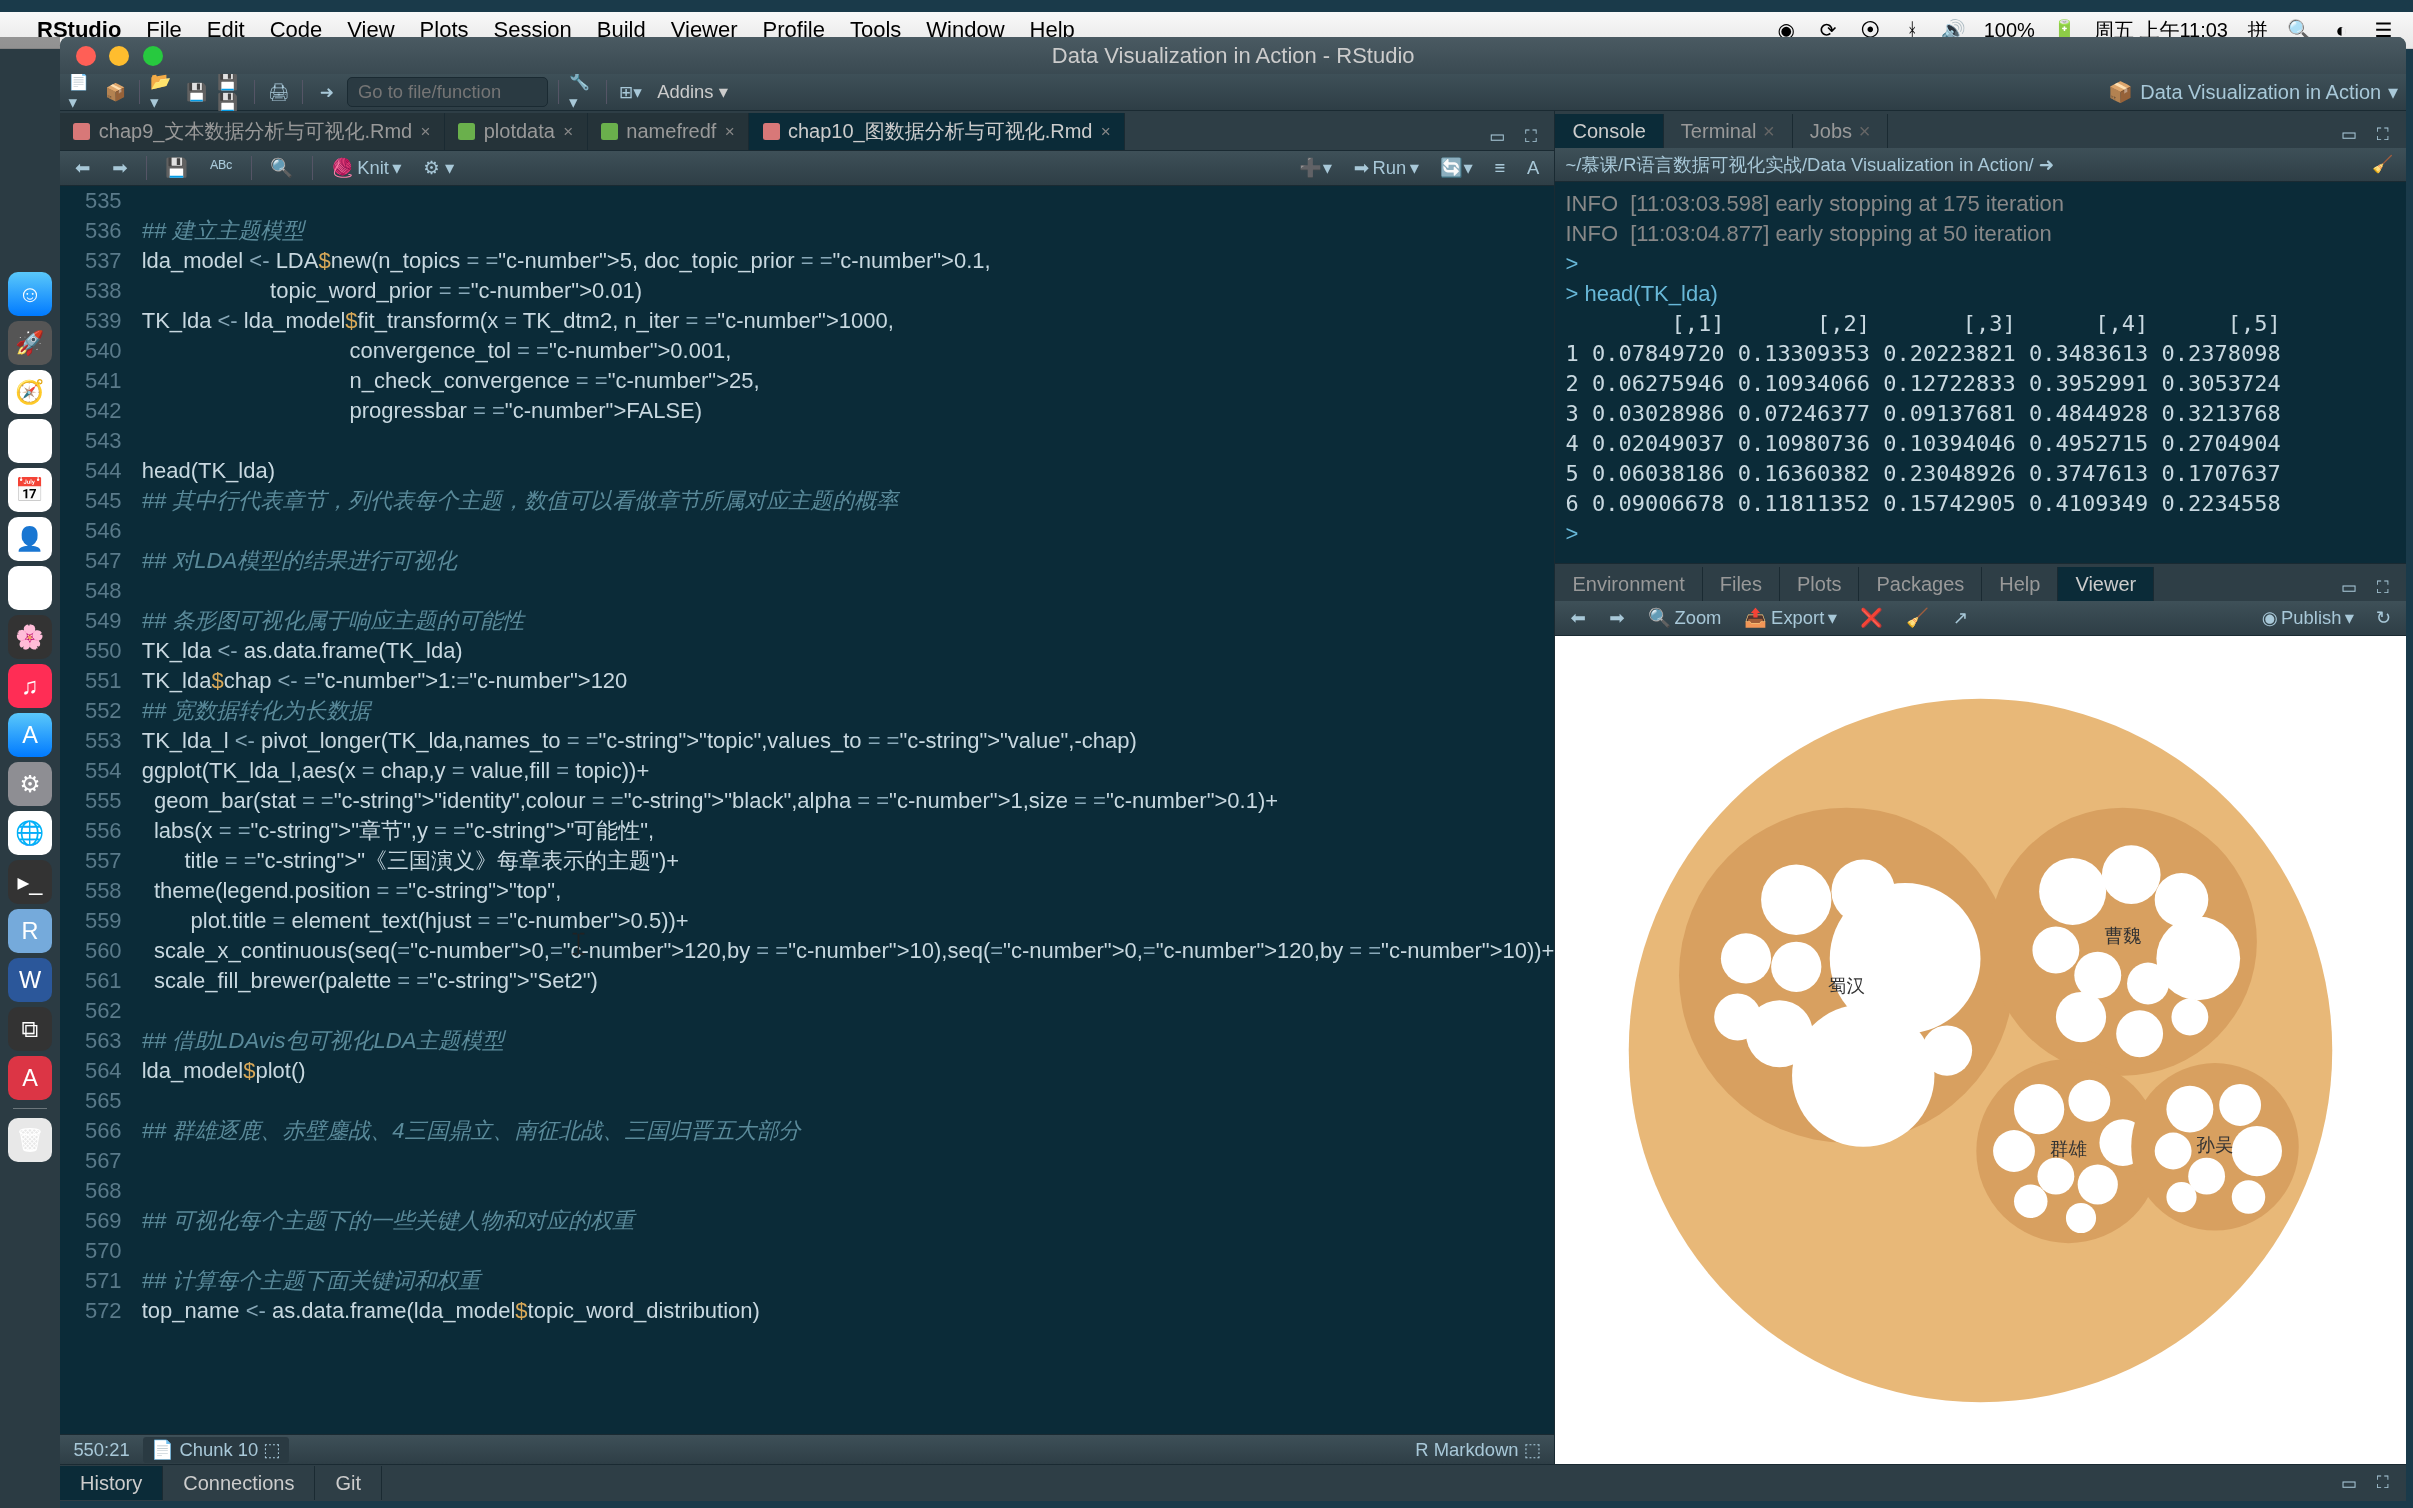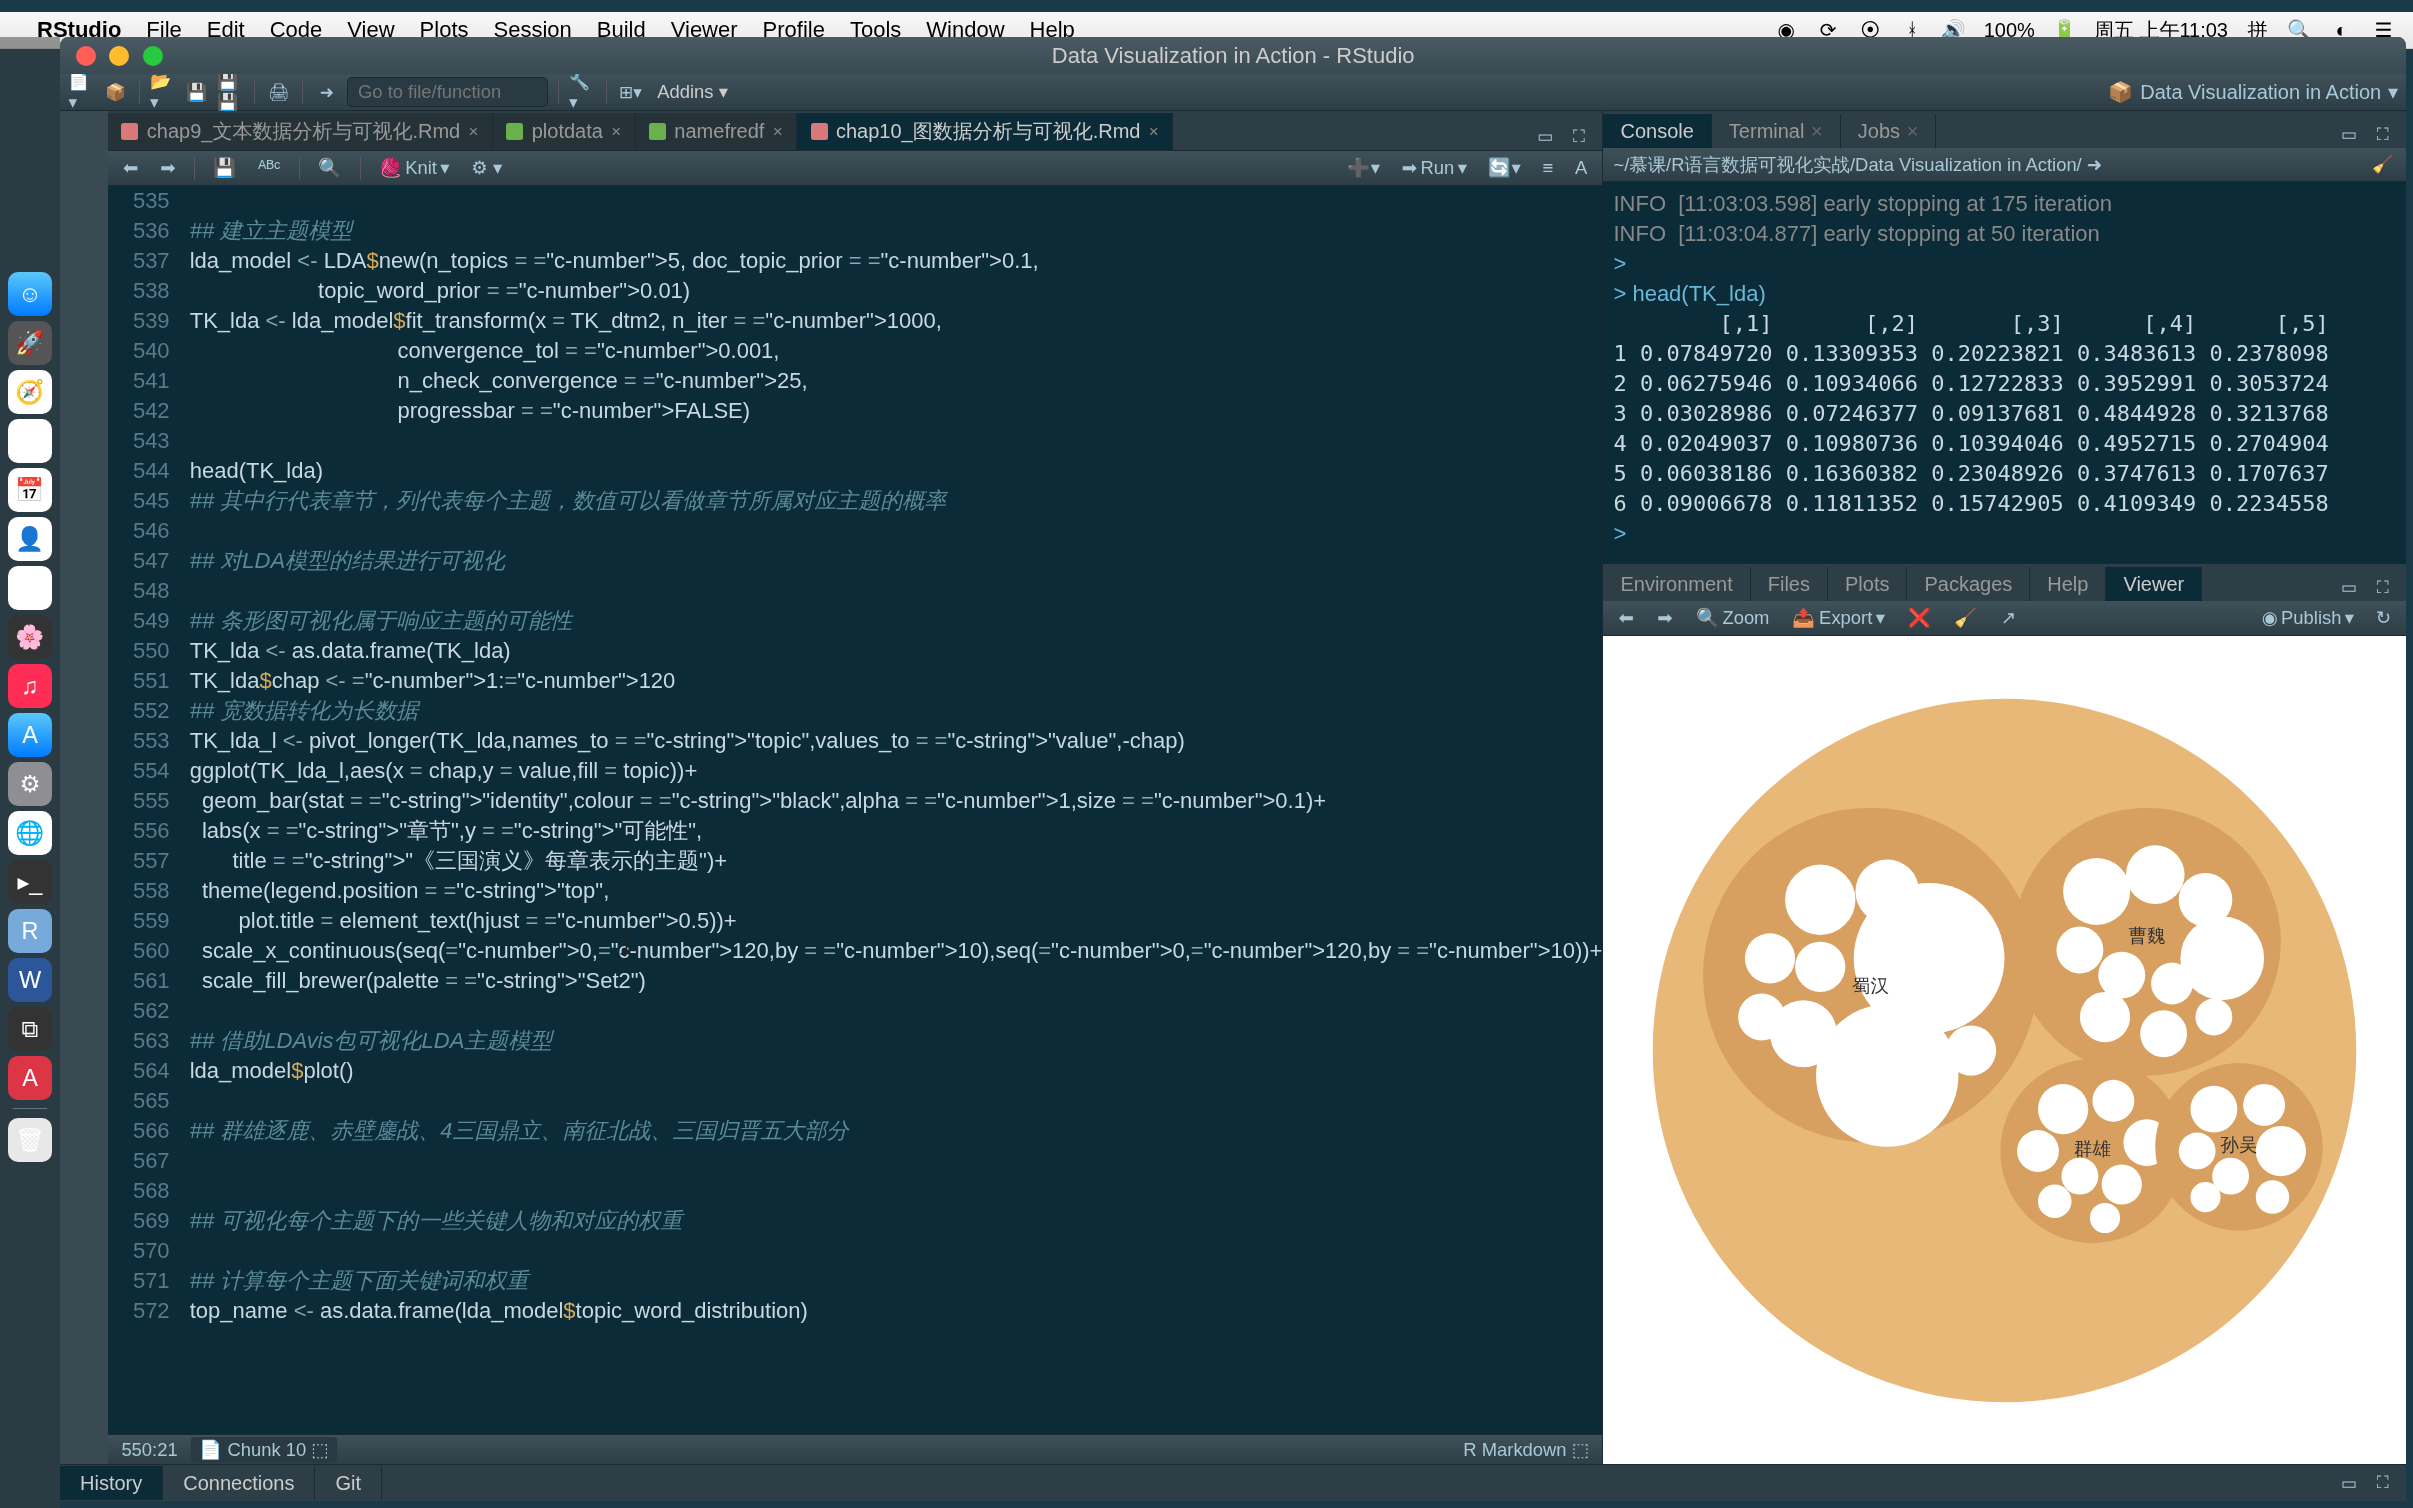--- a/index.html
+++ b/index.html
@@ -30,21 +30,21 @@
     .tb-field { background: #2a3a42; border: 0.8px solid #1a2a32; border-radius: 5px; padding: 3.4px 10px; color: #888; font-size: 18.4px; width: 201px; }
     .tb-text { color: #ccc; font-size: 18.4px; padding: 0 6.7px; }
     .project-badge { margin-left: auto; color: #a8c8d8; font-size: 20px; display: flex; align-items: center; gap: 6.7px; }
     
     
     .dock { position: absolute; left: 0; top: 37px; bottom: 0; width: 60px; background: rgba(60,60,60,0.5); display: flex; flex-direction: column; align-items: center; padding-top: 235px; gap: 5px; }
     .dock-item { width: 44px; height: 44px; border-radius: 10px; background: #888; display: flex; align-items: center; justify-content: center; font-size: 23.5px; color: white; }
     .dock-sep { width: 34px; height: 0.8px; background: rgba(255,255,255,0.3); margin: 3.4px 0; }
     
     
-    .panes { flex: 1; display: flex; padding-left: 48px; }
+    .panes { flex: 1; display: flex; }
     .left-pane { flex: 1; display: flex; flex-direction: column; border-right: 1.7px solid #1a2a32; }
     .right-pane { width: 1086px; display: flex; flex-direction: column; }
     
     
     .editor-tabs { height: 40px; background: #2e3e46; display: flex; align-items: flex-end; border-bottom: 0.8px solid #1a2a32; }
     .tab { height: 37px; padding: 0 13.4px; display: flex; align-items: center; gap: 8.4px; color: #999; font-size: 20px; border-right: 0.8px solid #1a2a32; background: #253339; }
     .tab.active { background: #0b2b38; color: #ccc; }
     .tab-icon { width: 17px; height: 17px; border-radius: 2.5px; }
     .tab-close { color: #888; font-size: 17px; }
     .tab-controls { margin-left: auto; display: flex; gap: 6.7px; padding: 0 10px; align-items: center; }

